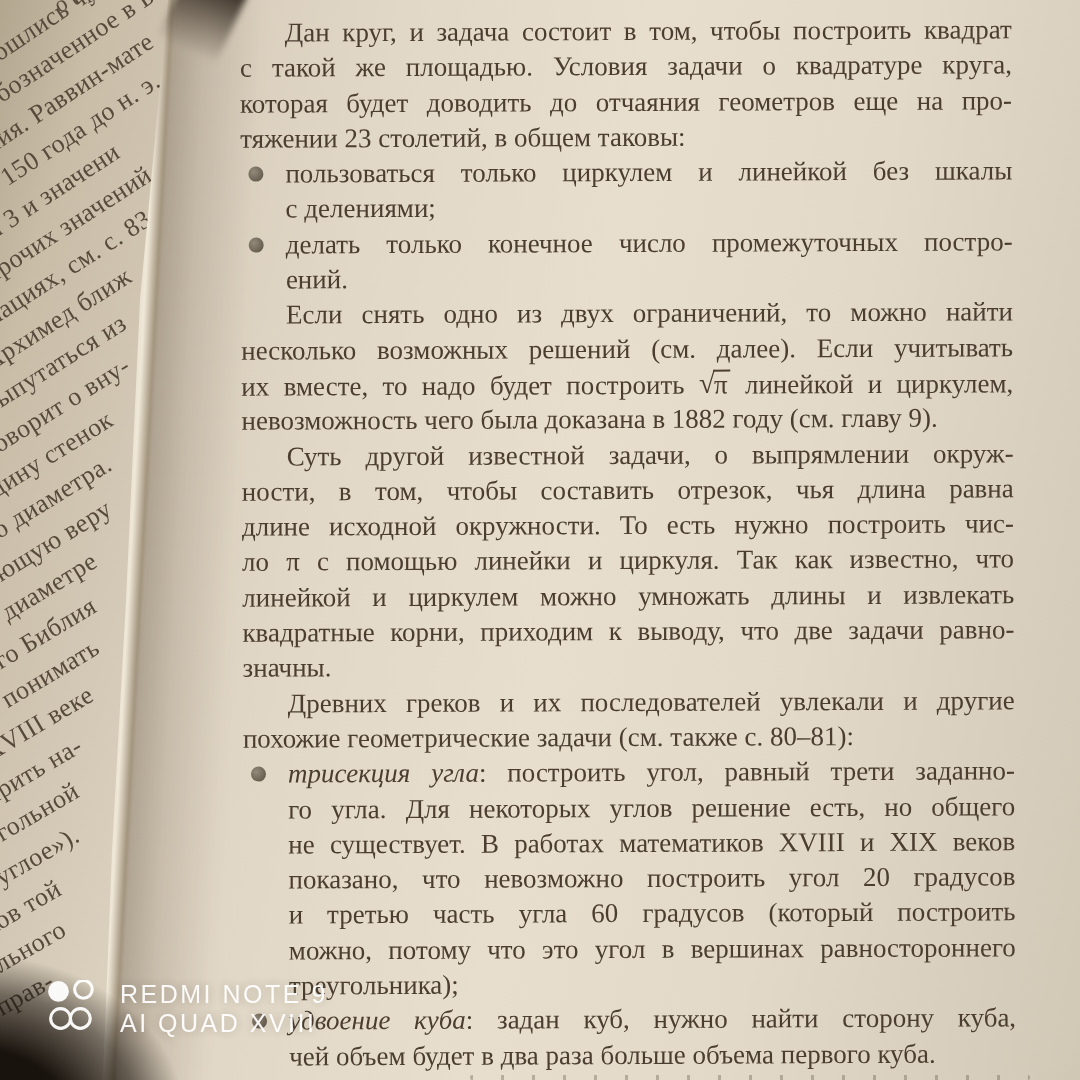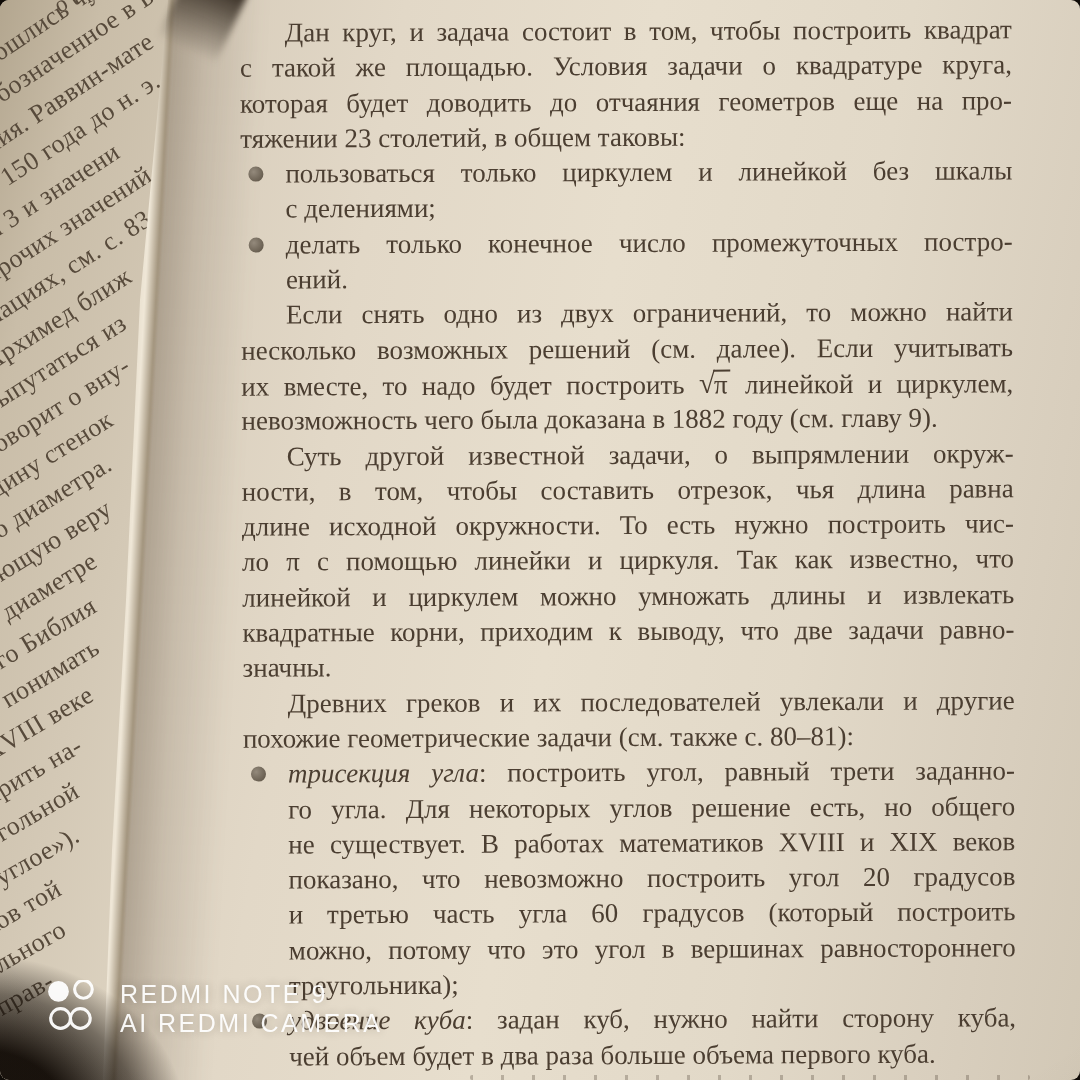--- a/index.html
+++ b/index.html
@@ -1,19 +1,18 @@
 <!DOCTYPE html>
 <html><head>
 <meta charset="utf-8">
 <style>
   html,body{margin:0;padding:0;background:#0f0b07;}
   #canvas{
     position:relative;width:1080px;height:1080px;overflow:hidden;
     font-family:"Liberation Serif","DejaVu Serif",serif;
-    border-radius:9px;
   }
   
   .page-base{
     position:absolute;inset:0;
     background:linear-gradient(100deg,#c3b6a2 0%,#d7ccba 14%,#e2d8c7 32%,#e7decd 52%,#e2d9c8 72%,#d8cebd 90%,#d2c8b6 100%);
   }
   
   .gutter-shadow{
     position:absolute;left:128px;top:-60px;width:130px;height:1200px;
     transform:rotate(3.1deg);
@@ -164,16 +163,16 @@
 
   <div class="watermark">
     <svg class="wm-logo" viewBox="0 0 50 50">
       <circle cx="12" cy="11" r="10" fill="#fff"></circle>
       <circle cx="36" cy="9" r="8.5" fill="none" stroke="#fff" stroke-width="3"></circle>
       <circle cx="14" cy="37" r="9.5" fill="none" stroke="#fff" stroke-width="3"></circle>
       <circle cx="33" cy="37" r="9.5" fill="none" stroke="#fff" stroke-width="3"></circle>
     </svg>
     <div class="wm-text">
       <div>REDMI NOTE 9</div>
-      <div>AI REDMI CAMERA</div>
+      <div>AI QUAD XVIII</div>
     </div>
   </div>
 </div>
 
 </body></html>

